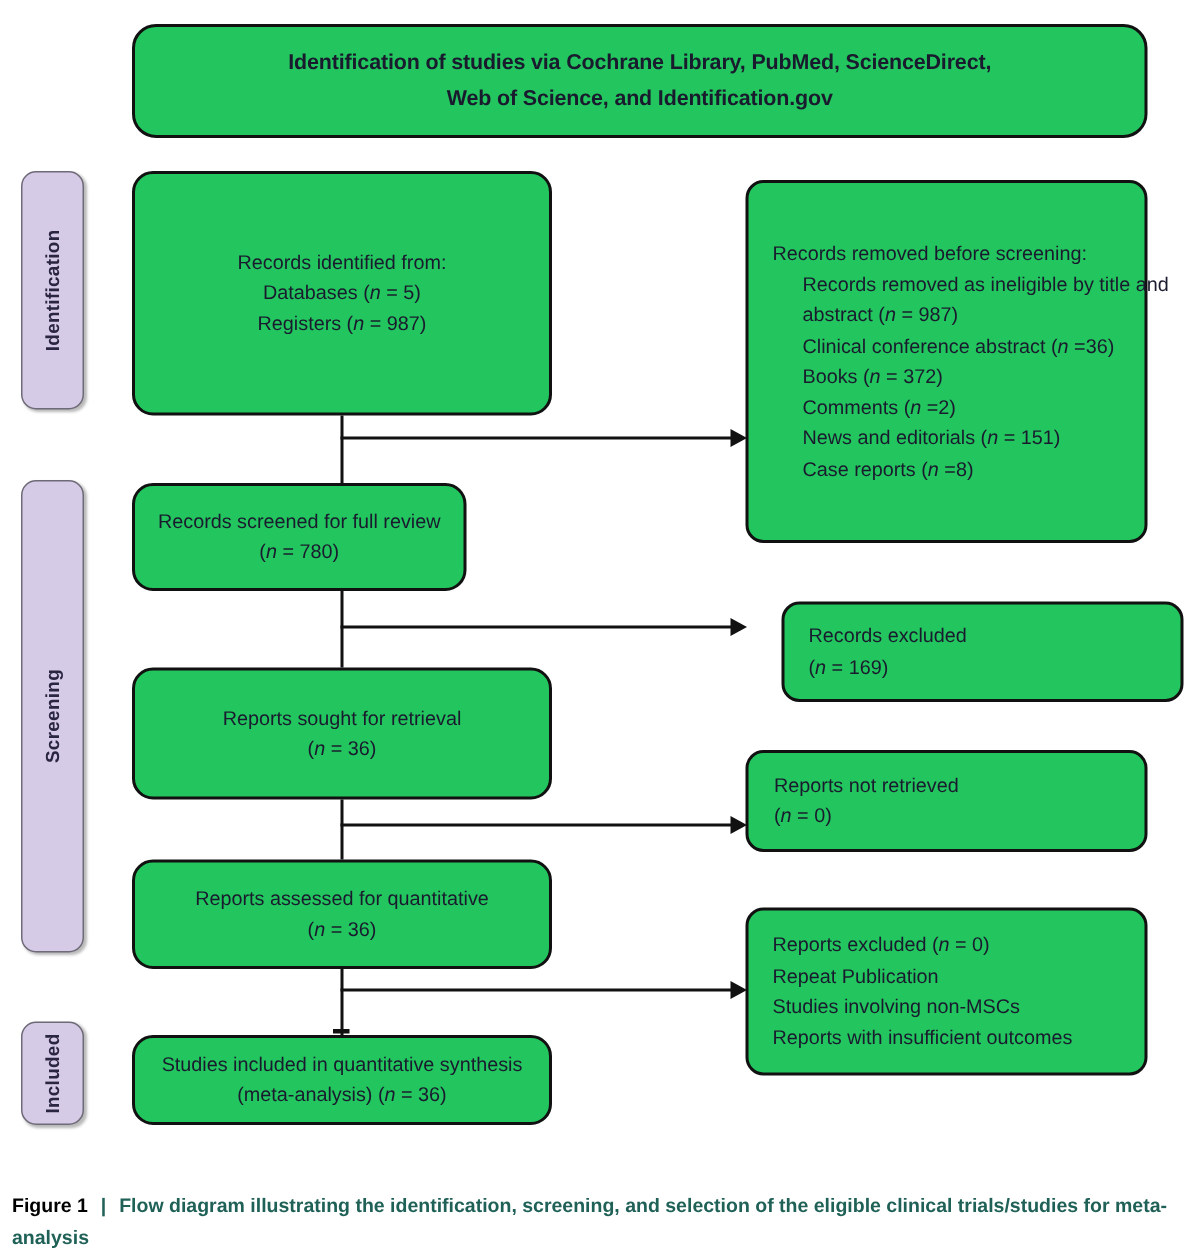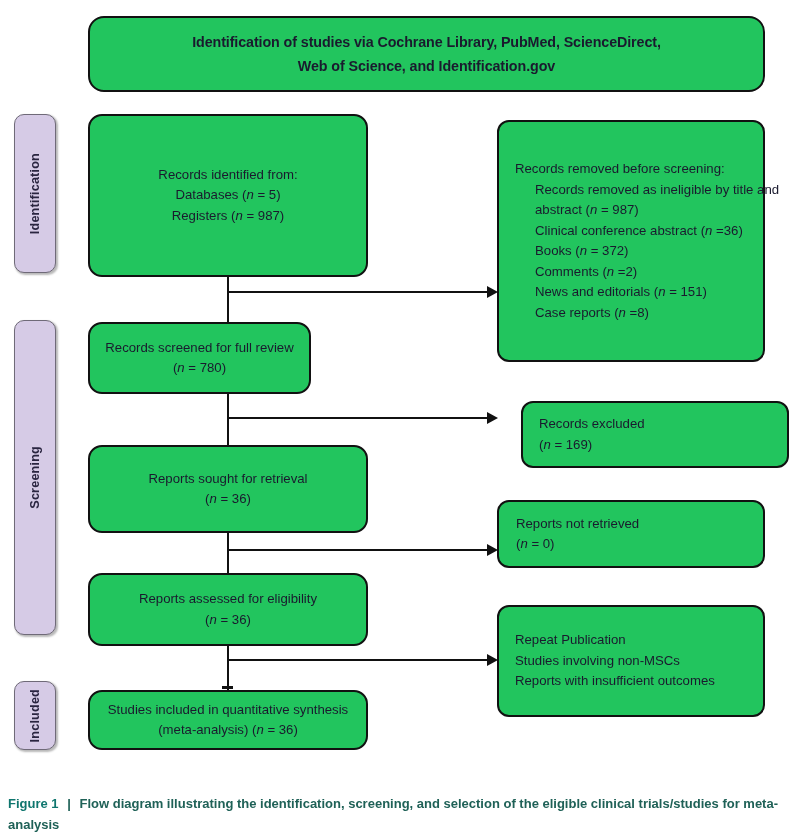--- a/index.html
+++ b/index.html
@@ -116,21 +116,21 @@
   #caption {
     position: absolute;
     left: 8px;
     top: 793px;
     width: 784px;
     font-size: 13px;
     font-weight: bold;
     line-height: 21px;
     color: #1f6157;
   }
-  #caption .capnum { color: #0f766e; text-align: right; }
+  #caption .capnum { color: #000000; text-align: right; }
   em.nitalic { font-style: italic; }
 </style>
 </head>
 <body>
 
 <div id="root">
 
   <div class="box" id="title-box">
     <div class="line">Identification of studies via Cochrane Library, PubMed, ScienceDirect,</div>
     <div class="line">Web of Science, and Identification.gov</div>
@@ -156,21 +156,21 @@
     <div class="line">Records screened for full review</div>
     <div class="line">(<em class="nitalic">n</em> = 780)</div>
   </div>
 
   <div class="box flow-box" style="left:88px; top:445px; width:280px; height:88px;">
     <div class="line">Reports sought for retrieval</div>
     <div class="line">(<em class="nitalic">n</em> = 36)</div>
   </div>
 
   <div class="box flow-box" style="left:88px; top:573px; width:280px; height:73px;">
-    <div class="line">Reports assessed for eligibility</div>
+    <div class="line">Reports assessed for quantitative</div>
     <div class="line">(<em class="nitalic">n</em> = 36)</div>
   </div>
 
   <div class="box flow-box" style="left:88px; top:690px; width:280px; height:60px;">
     <div class="line">Studies included in quantitative synthesis</div>
     <div class="line">(meta-analysis) (<em class="nitalic">n</em> = 36)</div>
   </div>
 
   <div class="box side-box" style="left:497px; top:120px; width:268px; height:242px;">
     <div class="line">Records removed before screening:</div>
@@ -187,20 +187,21 @@
     <div class="line">Records excluded</div>
     <div class="line">(<em class="nitalic">n</em> = 169)</div>
   </div>
 
   <div class="box side-box" style="left:497px; top:500px; width:268px; height:68px;padding-left:17px;">
     <div class="line">Reports not retrieved</div>
     <div class="line">(<em class="nitalic">n</em> = 0)</div>
   </div>
 
   <div class="box side-box" style="left:497px; top:605px; width:268px; height:112px;">
+    <div class="line">Reports excluded (<em class="nitalic">n</em> = 0)</div>
     <div class="line">Repeat Publication</div>
     <div class="line">Studies involving non-MSCs</div>
     <div class="line">Reports with insufficient outcomes</div>
   </div>
 
   <div class="vline" style="left:227px; top:277px; height:45px;"></div>
   <div class="vline" style="left:227px; top:394px; height:51px;"></div>
   <div class="vline" style="left:227px; top:533px; height:40px;"></div>
   <div class="vline" style="left:227px; top:646px; height:44px;"></div>
   <div class="tick" style="left:222px; top:686px;"></div>

